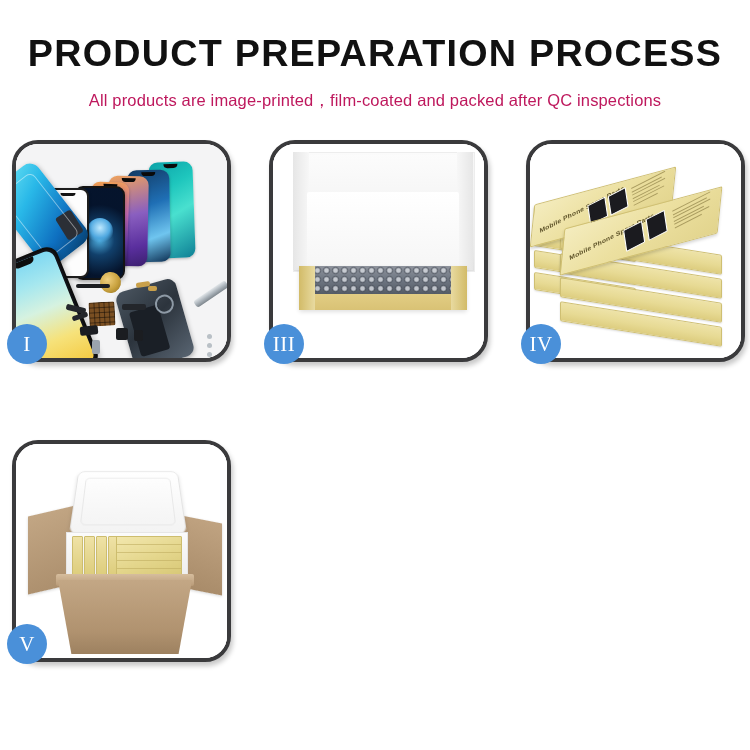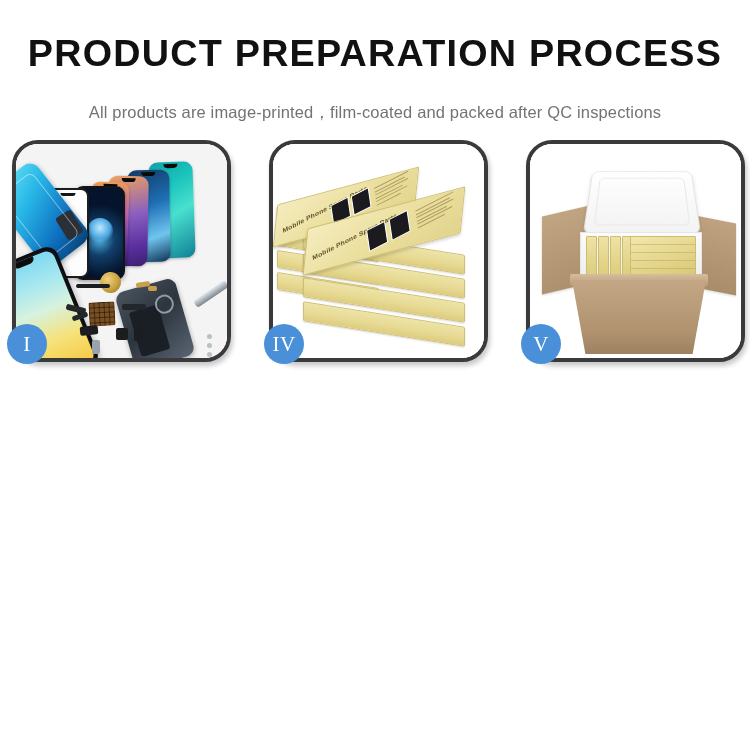--- a/index.html
+++ b/index.html
@@ -30,27 +30,27 @@
     font-size: 37px;
     font-weight: 700;
     letter-spacing: 1.2px;
     color: #111111;
     line-height: 1.0;
     white-space: nowrap;
     transform: scaleX(1.02);
   }
 
   .page-subtitle {
-    margin: 16px;
+    margin: 4px;
     padding-top: 14px;
     font-family: "Liberation Sans", sans-serif;
     font-size: 16.5px;
     font-weight: 400;
     letter-spacing: 0.15px;
-    color: #737373;
+    color: #be185d;
     white-space: nowrap;
   }
 
   
   .grid {
     position: absolute;
     top: 140px;
     left: 12px;
     width: 733px;
     display: grid;
@@ -548,20 +548,38 @@
               <i></i>
               <i></i>
               <i></i>
             </div>
         </div>
       </div>
       <div class="badge">I</div>
     </div>
 
 
+    <div class="panel">
+      <div class="panel-inner">
+        <div class="p3-bg"></div>
+        <div class="stage">
+          <div class="p3-lid"></div>
+          <div class="p3-lidflapL"></div>
+          <div class="p3-lidflapR"></div>
+          <div class="p3-foam"></div>
+          <div class="p3-tray"></div>
+          <div class="p3-trayinner">
+            <div class="p3-bubblegrey"></div>
+          </div>
+          <div class="p3-trayfrontL"></div>
+          <div class="p3-trayfrontR"></div>
+        </div>
+      </div>
+      <div class="badge">III</div>
+    </div>
 
     <div class="panel">
       <div class="panel-inner">
         <div class="p4-bg"></div>
         <div class="p4stack">
 
           <div class="p4box" style="left:4px;  top:70px;  width:100px; height:16px; transform:skewY(9deg);"></div>
           <div class="p4box" style="left:4px;  top:92px;  width:100px; height:16px; transform:skewY(9deg);"></div>
           <div class="p4box" style="left:4px;  top:114px; width:100px; height:16px; transform:skewY(9deg);"></div>
           <div class="p4box" style="left:4px;  top:136px; width:100px; height:16px; transform:skewY(9deg);"></div>

